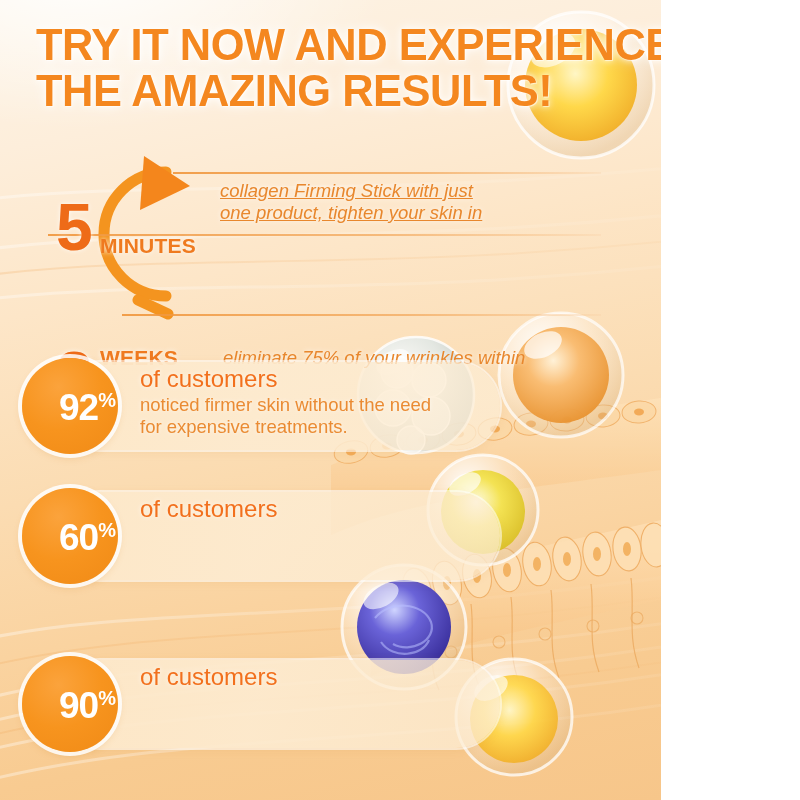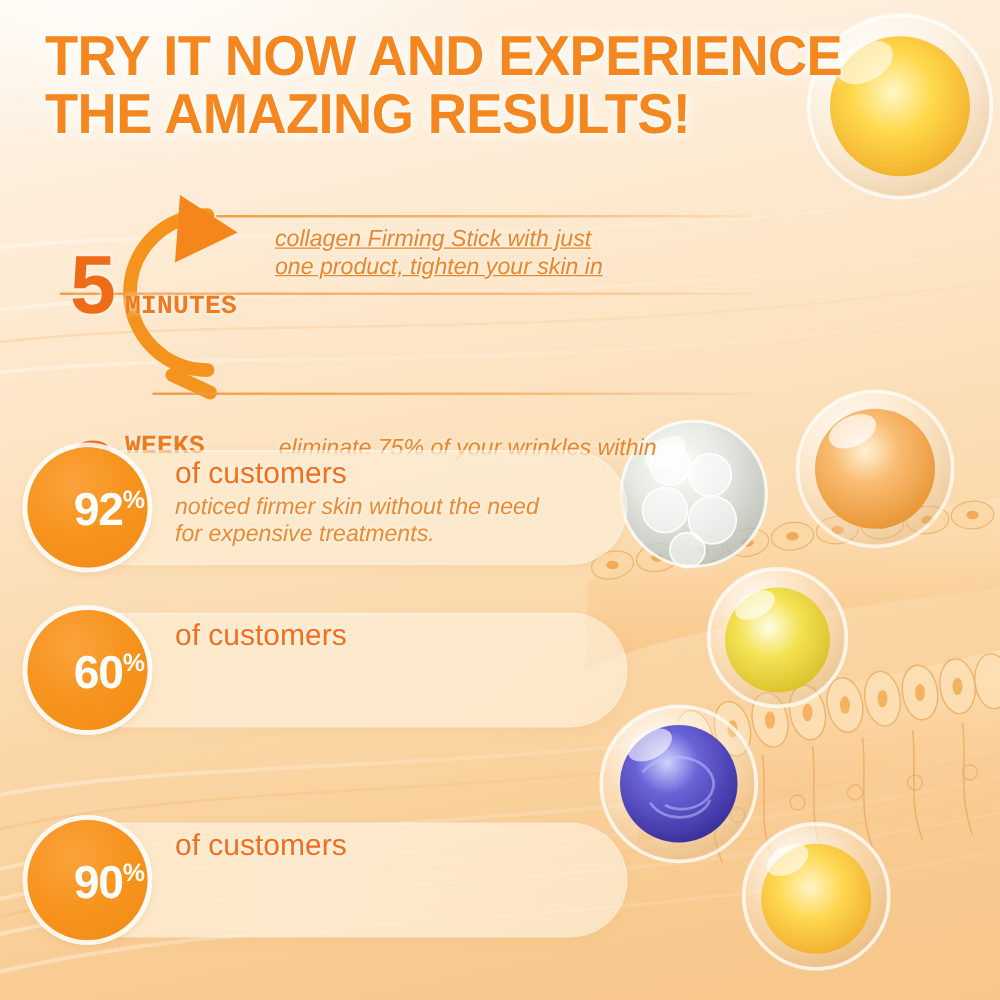--- a/index.html
+++ b/index.html
@@ -6,21 +6,21 @@
     margin: 0;
     padding: 0;
     background: #fff;
   }
   body {
     font-family: "Liberation Sans", sans-serif;
   }
 
   #ad-canvas {
     position: relative;
-    width: 800px;
+    width: 661px;
     height: 800px;
     overflow: hidden;
     background:
       radial-gradient(ellipse 500px 260px at 12% -4%, rgba(255,255,255,0.95) 0%, rgba(255,255,255,0.0) 62%),
       linear-gradient(168deg,
         #fdf4e6 0%,
         #fdeedb 16%,
         #fde6c8 34%,
         #fbdcb2 54%,
         #fad3a0 70%,
@@ -96,21 +96,20 @@
     line-height: 1;
     text-shadow: 0 0 5px rgba(255,255,255,0.8);
   }
   .unit {
     position: absolute;
     font-size: 21px;
     font-weight: bold;
     color: #ef7a1f;
     letter-spacing: 0.2px;
     text-shadow: 0 0 5px rgba(255,255,255,0.85);
-    font-family: Liberation Mono, monospace;
   }
   .num-5    { left: 38px;  top: 46px; }
   .unit-min { left: 82px;  top: 86px; }
   .num-3    { left: 38px;  top: 108px; }
   .unit-wk  { left: 82px;  top: 112px; }
 
   .timing-copy {
     position: absolute;
     font-style: italic;
     color: #e8872d;
@@ -185,21 +184,20 @@
   }
   .stat-heading {
     font-size: 24px;
     font-weight: normal;
     color: #f2701d;
     line-height: 1.08;
     text-shadow: 0 0 5px rgba(255,255,255,0.8);
   }
   .stat-desc {
     margin-top: 2px;
-    font-style: italic;
     font-size: 18.5px;
     line-height: 1.2;
     color: #ea8b33;
     white-space: pre-line;
     text-shadow: 0 0 4px rgba(255,255,255,0.75);
   }
 
   
   .artwork { position: absolute; right: 0; top: 0; width: 330px; height: 800px; pointer-events: none; }
 </style>

